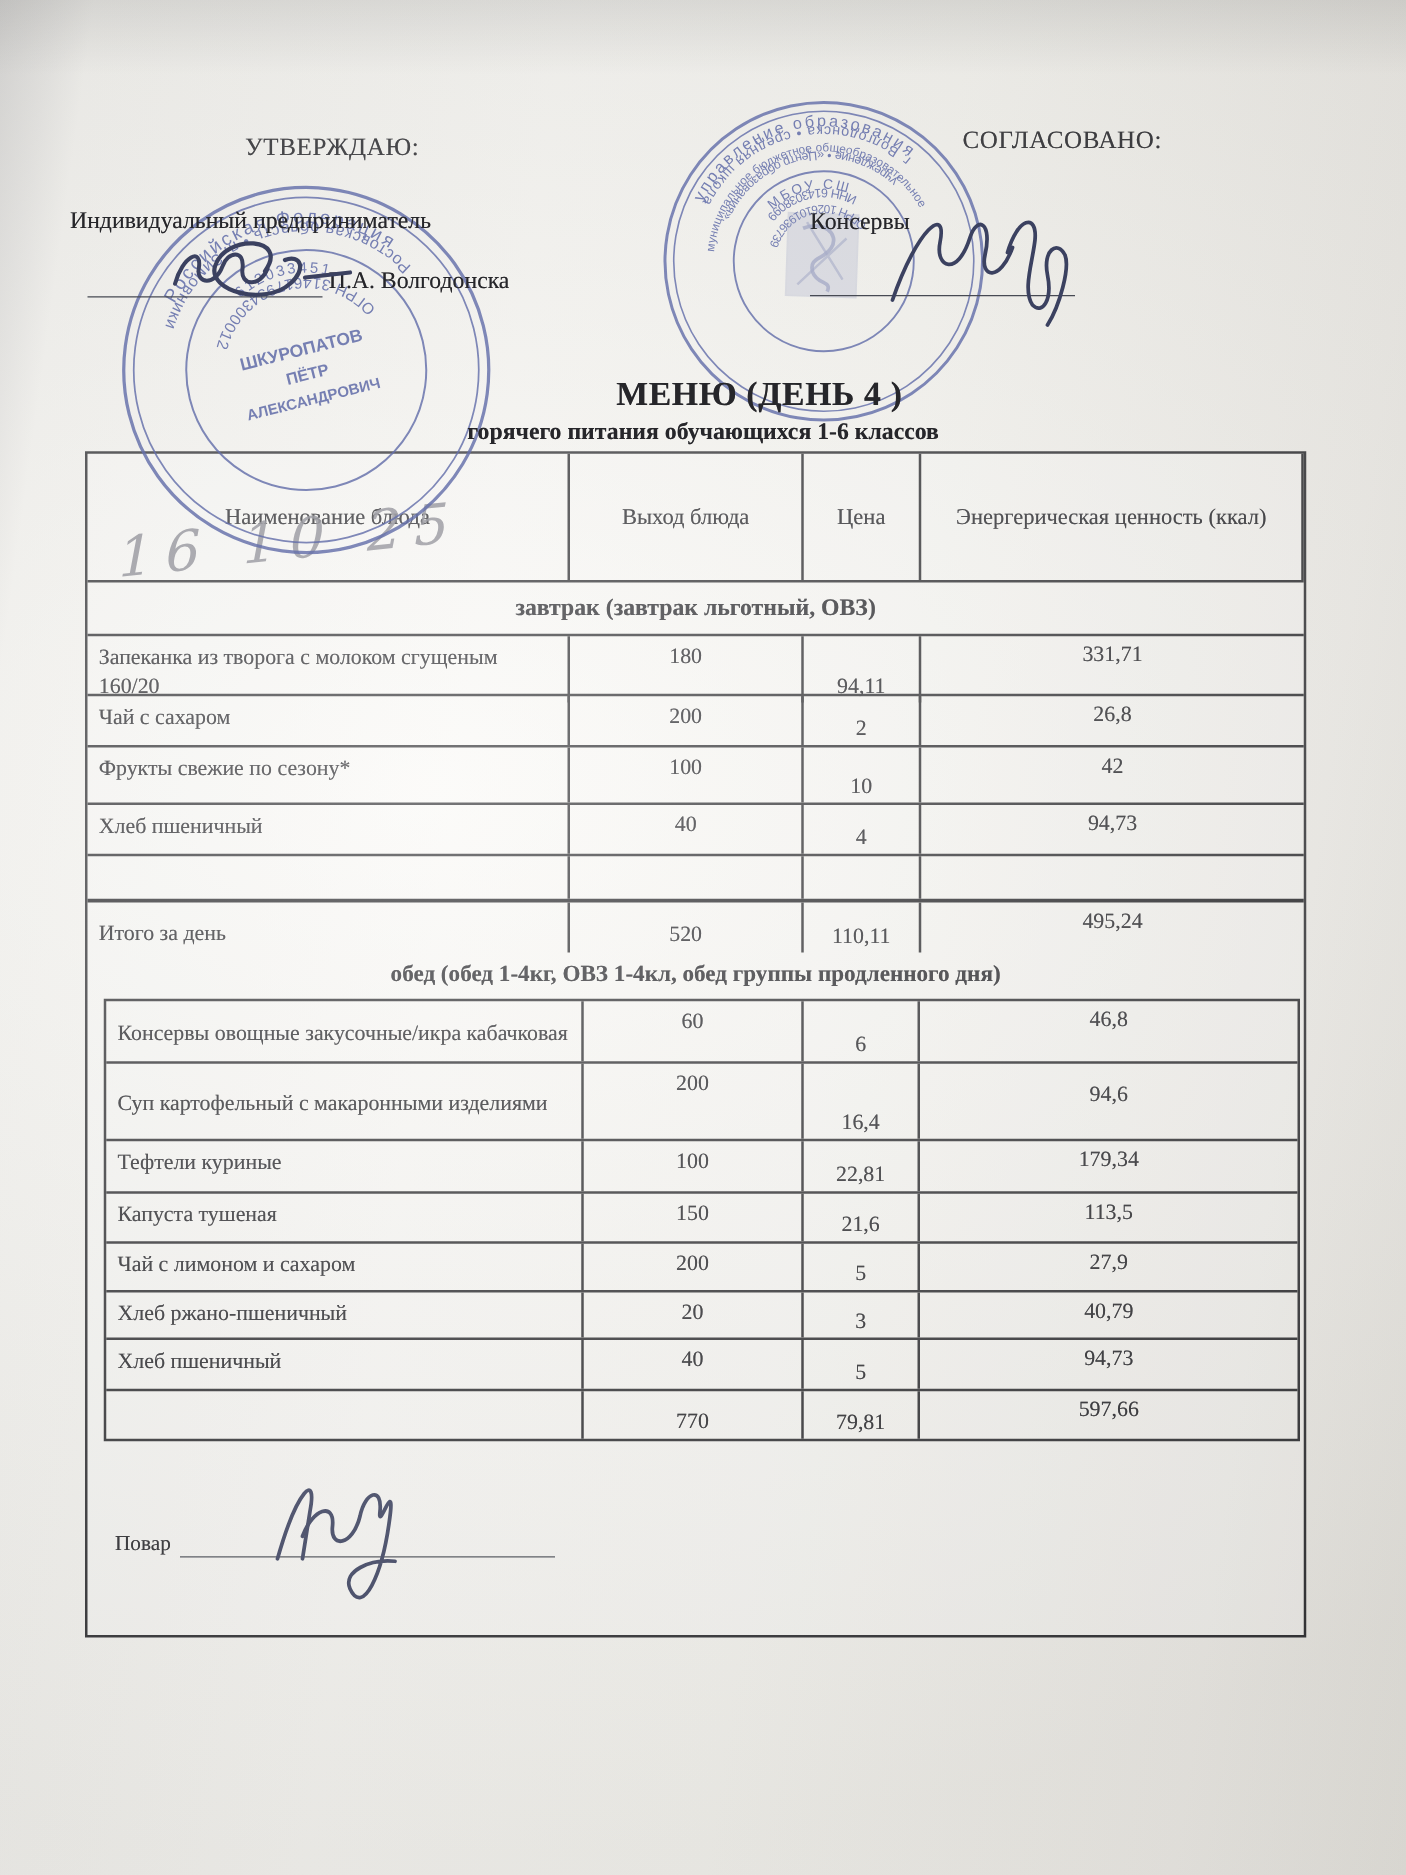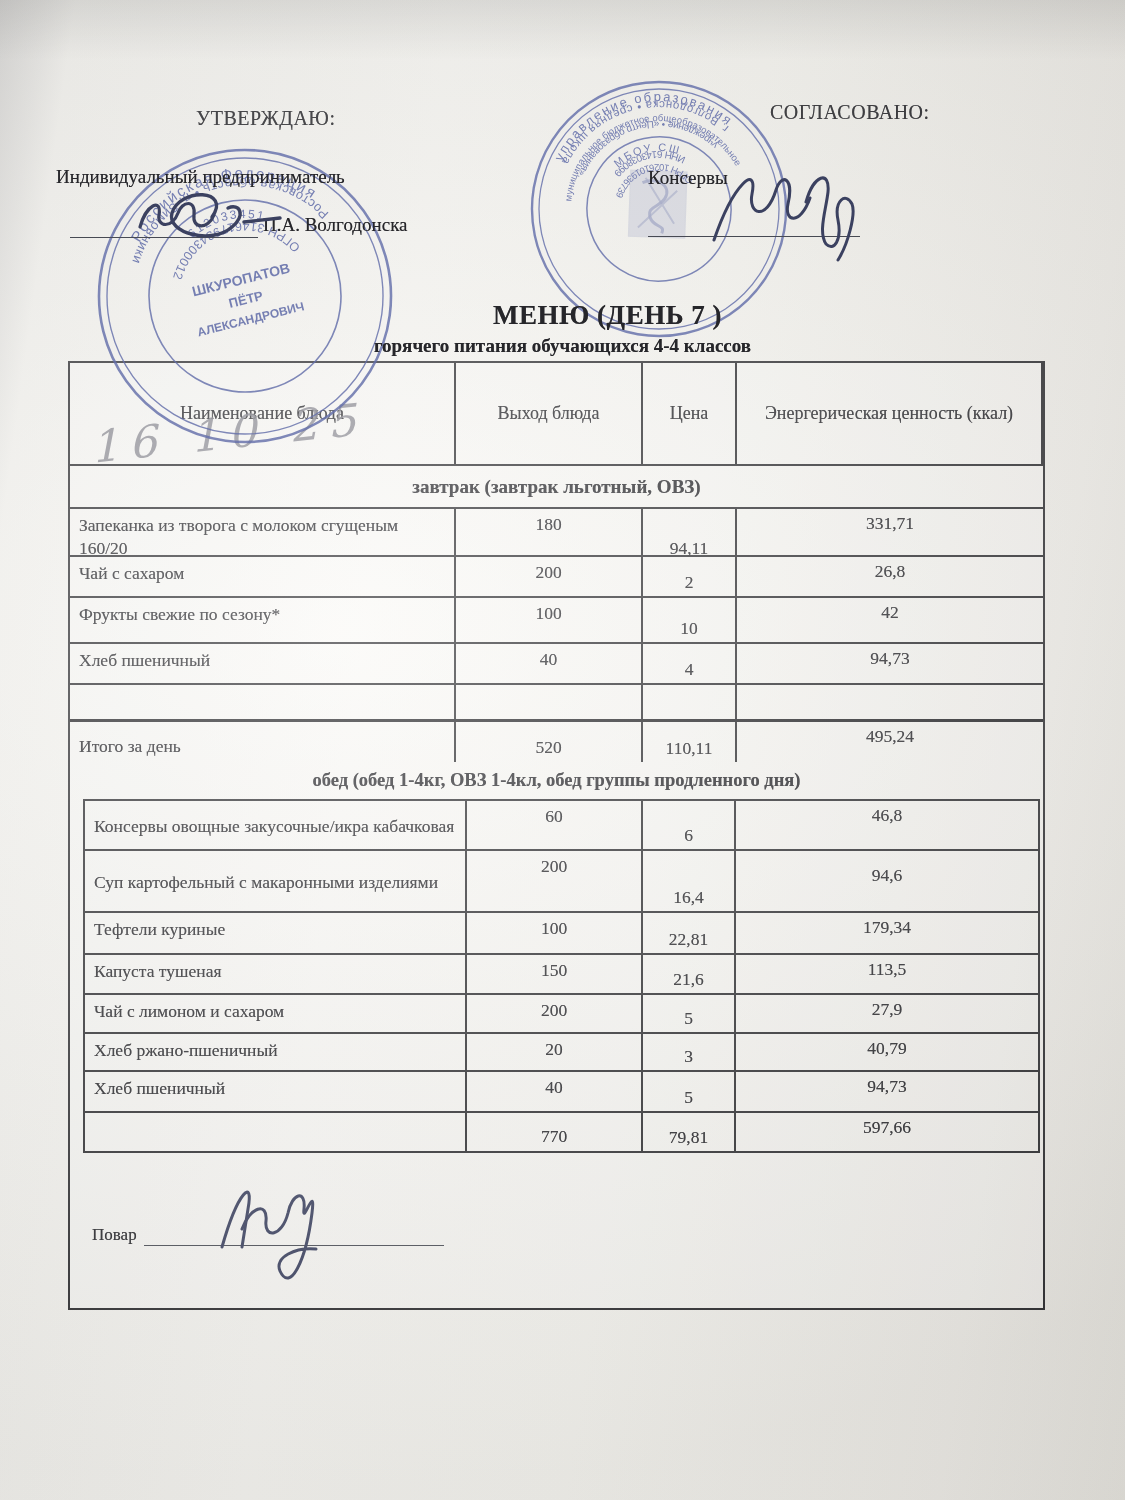--- a/index.html
+++ b/index.html
@@ -112,22 +112,22 @@
     <text font-size="10"><textPath href="#scInnBot" startOffset="50%" text-anchor="middle">ИНН 6143038099</textPath></text>
     <text font-size="9.5"><textPath href="#scOgrn" startOffset="50%" text-anchor="middle">ОГРН 1026101936739</textPath></text>
     <g transform="rotate(14 131 125)" opacity="0.55">
       <rect x="103" y="93" width="56" height="66" fill="#6b76ad" opacity="0.35" stroke="#5b67a6" stroke-width="1.5"></rect>
       <path d="M115,105 C130,98 145,108 138,120 C132,130 120,128 124,140 C128,150 140,146 136,155" fill="none" stroke="#505c9e" stroke-width="3" opacity="0.8"></path>
       <path d="M112,150 L150,112 M118,100 L148,145" stroke="#505c9e" stroke-width="2" opacity="0.6"></path>
     </g>
   </svg>
 
   <div class="abs" style="left:0;top:300px;width:1125px;text-align:center;z-index:5;">
-    <div class="title ink" style="margin-left:90px;">МЕНЮ (ДЕНЬ 7 )</div>
-    <div class="subtitle ink" style="margin-top:4px;">горячего питания обучающихся 4-4 классов</div>
+    <div class="title ink" style="margin-left:90px;">МЕНЮ (ДЕНЬ 4 )</div>
+    <div class="subtitle ink" style="margin-top:4px;">горячего питания обучающихся 1-6 классов</div>
   </div>
 
   <div class="abs frame">
 
     <div class="tr t1 first headrow" style="height:101px;position:relative;">
       <div class="td ink">
           <span>Наименование блюда</span>
         </div>
       <div class="td ink">
           <span>Выход блюда</span>

